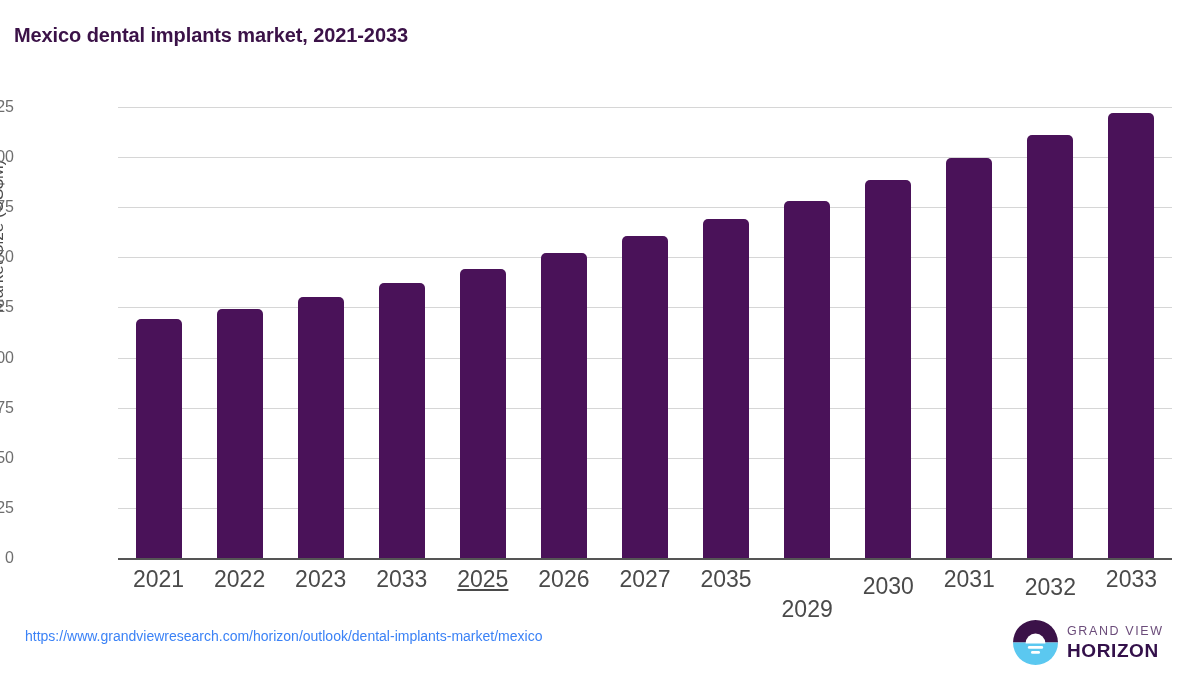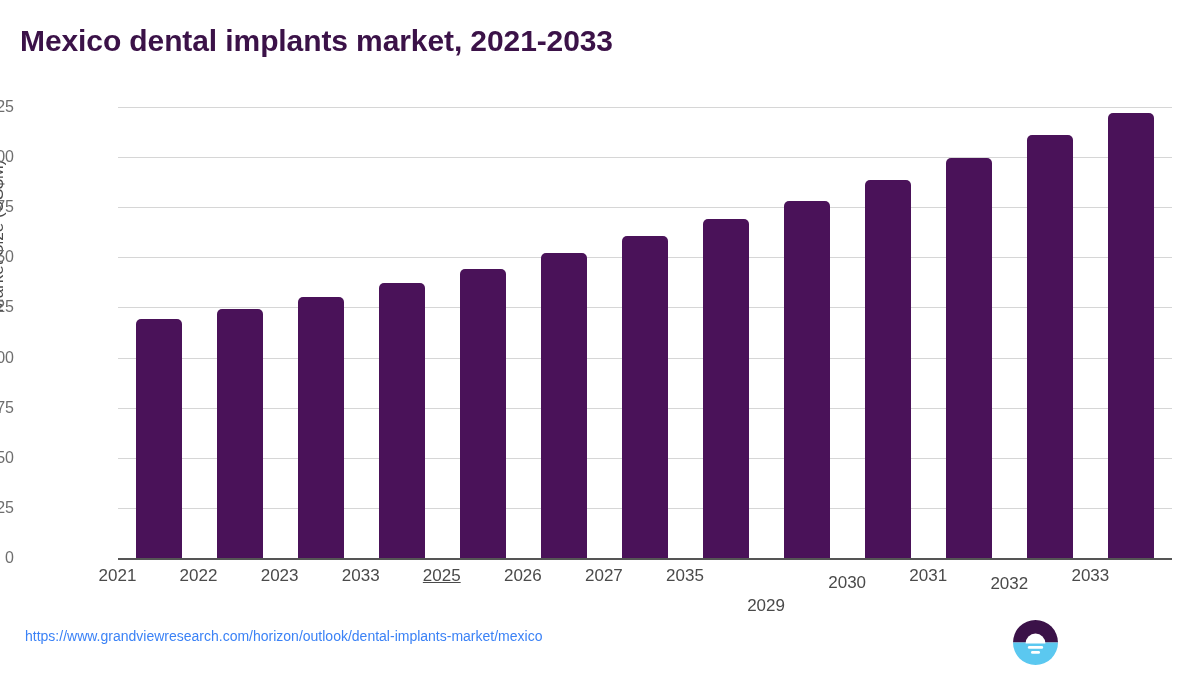--- a/index.html
+++ b/index.html
@@ -16,23 +16,23 @@
     height: 675px;
     background: #ffffff;
     border-radius: 10px;
     overflow: hidden;
     box-sizing: border-box;
   }
 
   
   #page-title {
     position: absolute;
-    left: 20px;
+    left: 14px;
     top: 24px;
-    font-size: 30px;
+    font-size: 20px;
     font-weight: bold;
     color: #3B1248;
     letter-spacing: -0.1px;
     white-space: nowrap;
   }
 
   
   #plot-area {
     position: absolute;
     left: 118px;
@@ -84,22 +84,22 @@
   .bar {
     width: 100%;
     background: #4A1259;
     border-radius: 5px 5px 0 0;
   }
 
   .xtick-label {
     position: absolute;
     top: 566px;
     width: 120px;
-    text-align: left;
-    font-size: 17px;
+    text-align: center;
+    font-size: 23px;
     color: #4A4A4A;
     white-space: nowrap;
   }
 
   
   #source-url {
     position: absolute;
     left: 25px;
     top: 628px;
     font-size: 14px;
@@ -243,15 +243,19 @@
           </clipPath>
       </defs>
       <g clip-path="url(#circ)">
         <rect x="0" y="0" width="100" height="50" fill="#3B1248"></rect>
         <rect x="0" y="50" width="100" height="50" fill="#5BC8F0"></rect>
         <path d="M 28 52 a 22 22 0 0 1 44 0 z" fill="#ffffff"></path>
         <rect x="33" y="58" width="34" height="6" rx="3" fill="#ffffff"></rect>
         <rect x="40" y="69" width="20" height="6" rx="3" fill="#ffffff"></rect>
       </g>
     </svg>
+    <div id="logo-text">
+      <div id="logo-line1">GRAND VIEW</div>
+      <div id="logo-line2">HORIZON</div>
+    </div>
   </div>
 
 </div>
 
 </body></html>

